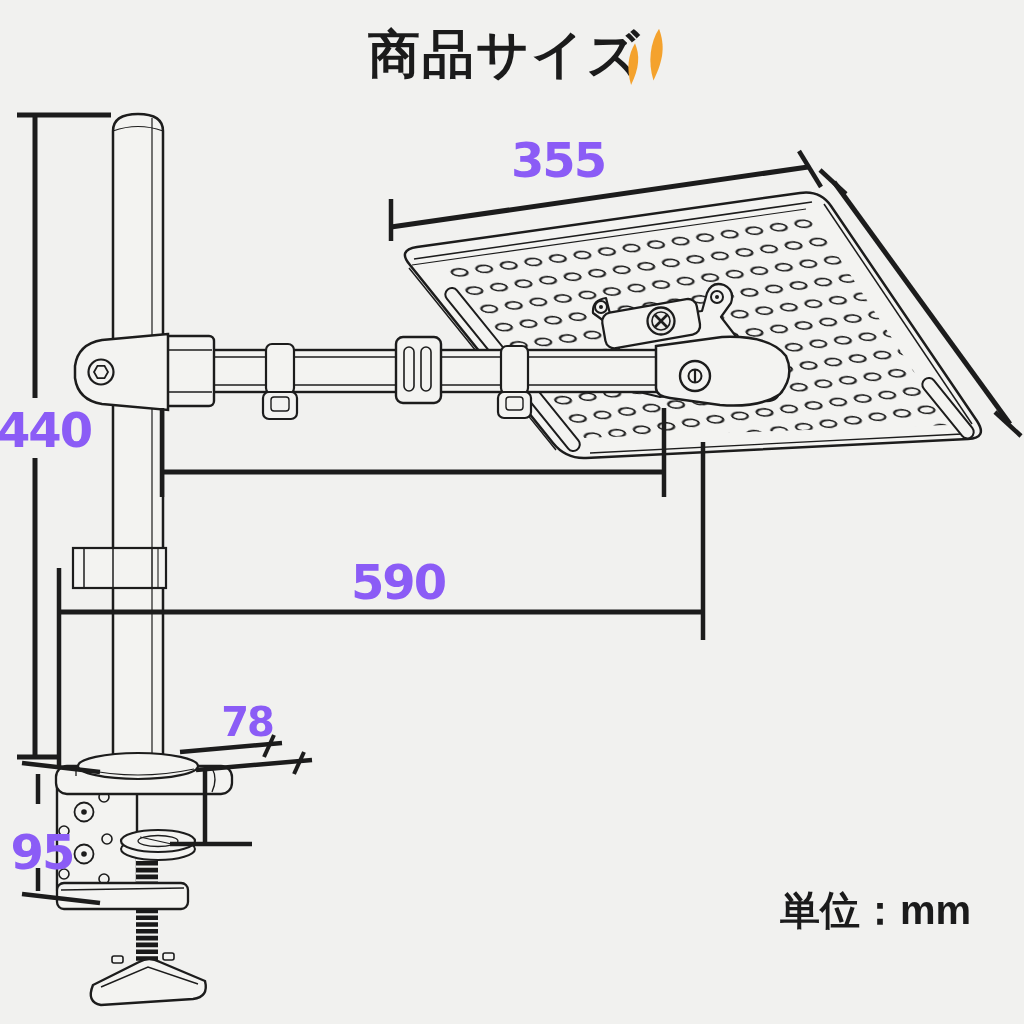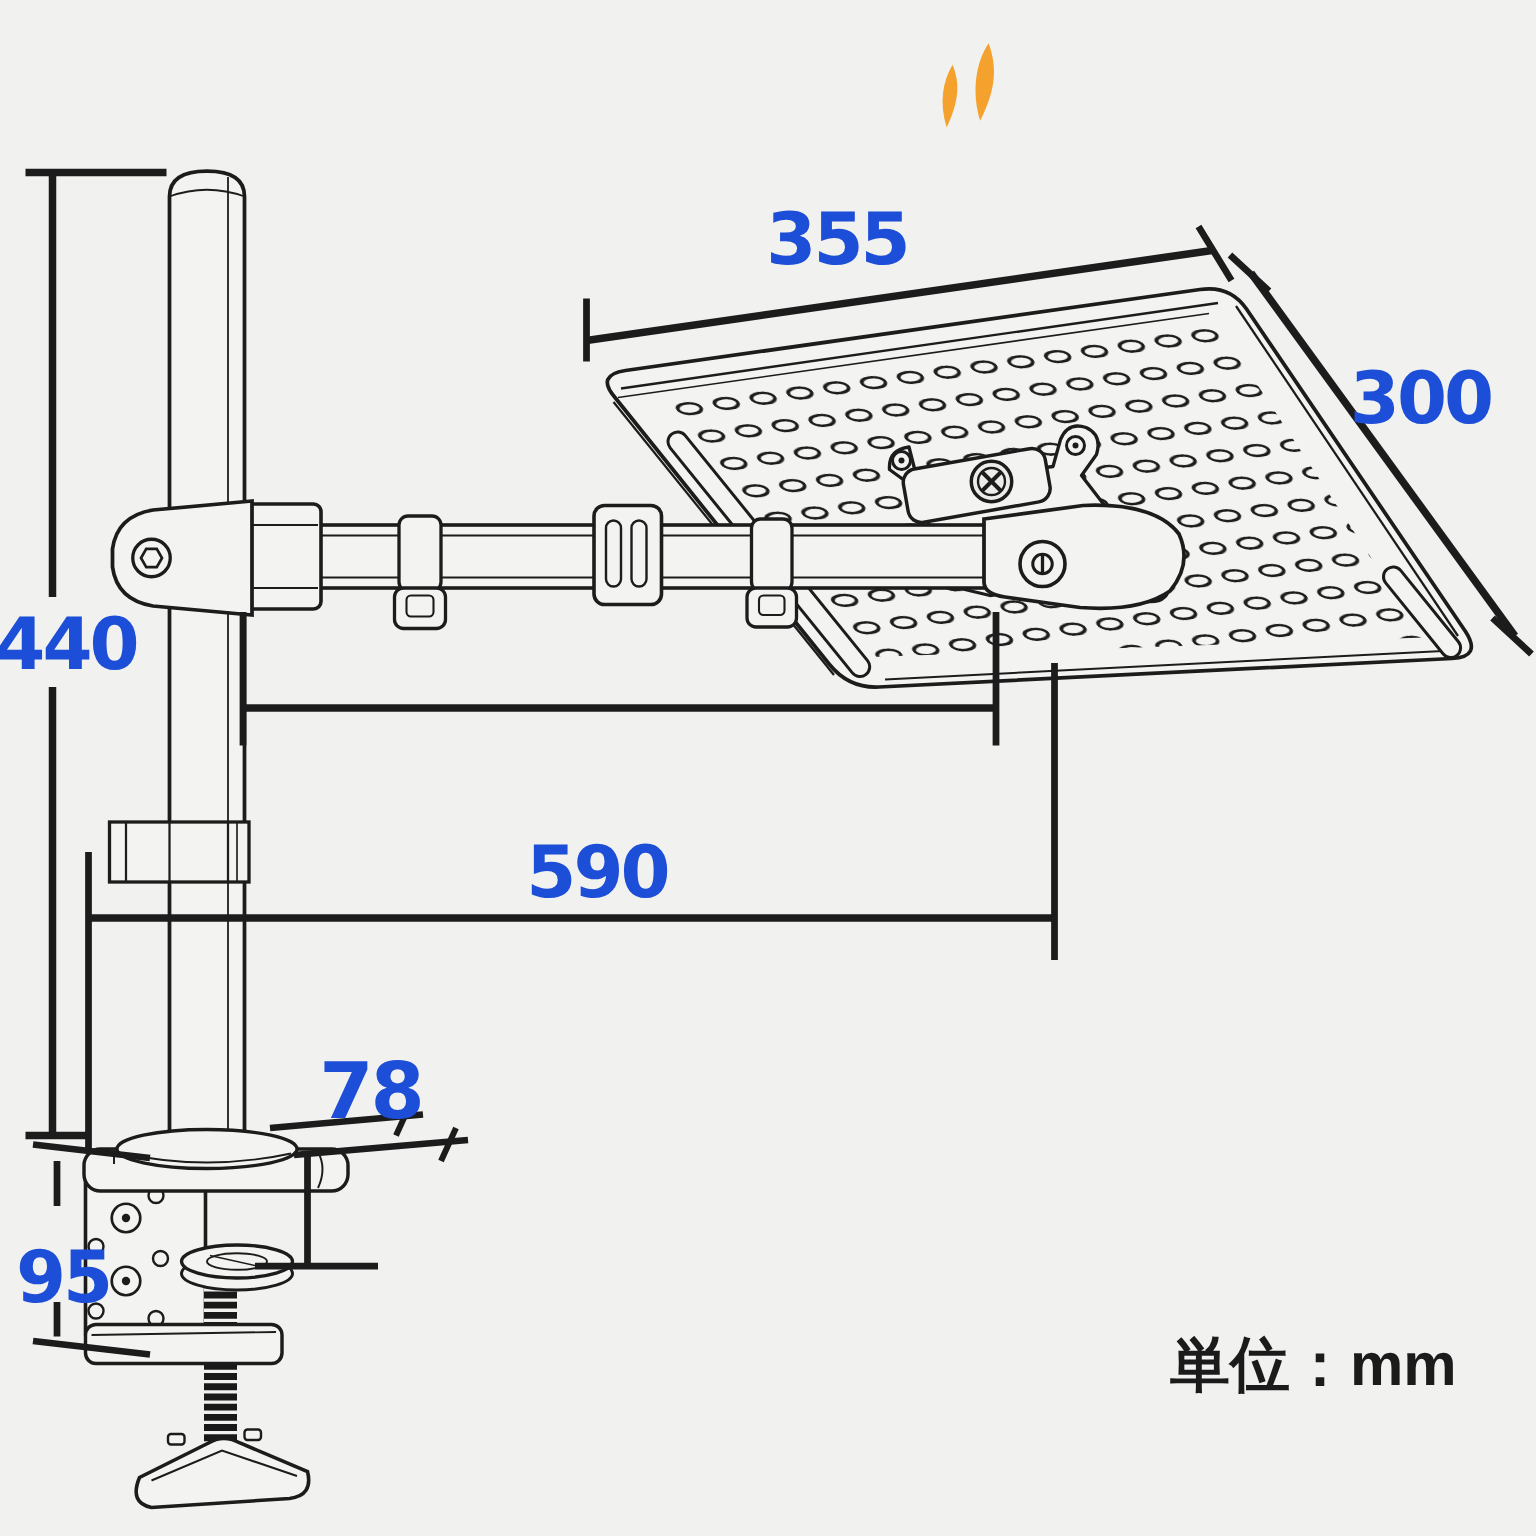--- a/index.html
+++ b/index.html
@@ -5,24 +5,24 @@
   html,body{margin:0;padding:0;}
   body{width:1024px;height:1024px;background:#F1F1EF;position:relative;overflow:hidden;
        font-family:"Liberation Sans",sans-serif;}
   .stage{position:absolute;inset:0;}
   svg.art{position:absolute;left:0;top:0;}
   .title{position:absolute;left:368px;top:28px;font-size:52px;font-weight:900;
          color:#1B1B1B;letter-spacing:2px;line-height:1;white-space:nowrap;}
   .flames{position:absolute;left:620px;top:24px;transform:rotate(4deg);}
   .unit{position:absolute;left:780px;top:890px;font-size:40px;font-weight:900;
         color:#1B1B1B;line-height:1;white-space:nowrap;text-align:center;}
-  .dim{position:absolute;transform:translateX(-50%);color:#1d4ed8;
+  .dim{position:absolute;transform:translateX(-50%);color:#8b5cf6;
        font-family:"DejaVu Sans","Liberation Sans",sans-serif;
        font-weight:800;font-size:48px;letter-spacing:-2px;line-height:1;white-space:nowrap;}
-  .s44{font-size:52px;}
+  .s44{font-size:40px;}
   .s46{font-size:46px;}
 </style>
 </head>
 <body>
 
 <div class="stage">
 
   <svg class="art" width="1024" height="1024" viewBox="0 0 1024 1024">
     <defs>
       <pattern id="holes" patternUnits="userSpaceOnUse" width="1" height="1" patternTransform="matrix(24.55,-3.47,14.78,18.26,440,265)">
@@ -173,26 +173,26 @@
       </g>
       <g>
         <line x1="38" y1="774" x2="38" y2="804" stroke-width="4.5"></line>
         <line x1="38" y1="868" x2="38" y2="891" stroke-width="4.5"></line>
         <line x1="22" y1="763" x2="100" y2="772" stroke-width="4.5"></line>
         <line x1="22" y1="894" x2="100" y2="903" stroke-width="4.5"></line>
       </g>
     </g>
   </svg>
 
+  <div class="title">商品サイズ</div>
   <svg class="flames" width="52" height="68" viewBox="0 0 52 68">
     <path d="M14,20 C20,32 20,44 13,62 C7,46 8,32 14,20 Z" fill="#F4A22D"></path>
     <path d="M37,4 C44,20 44,34 35,56 C28,38 29,18 37,4 Z" fill="#F4A22D"></path>
   </svg>
 
   <div class="dim" style="left:558px;top:136px;">355</div>
-  <div class="dim" style="left:947px;top:242px;">300</div>
   <div class="dim" style="left:44px;top:406px;">440</div>
   <div class="dim" style="left:398px;top:558px;">590</div>
   <div class="dim s44" style="left:247px;top:702px;">78</div>
   <div class="dim" style="left:42px;top:808px;margin-top:20px;">95</div>
 
   <div class="unit">単位：mm</div>
 </div>
 
 </body></html>

